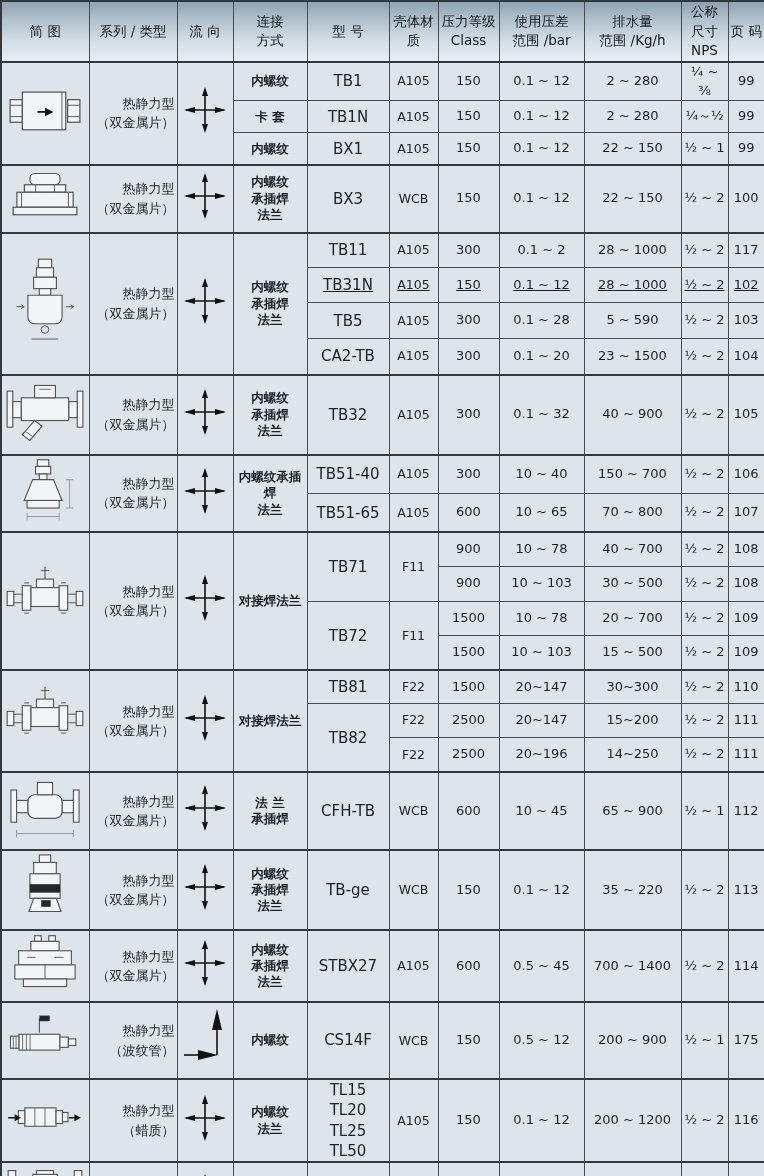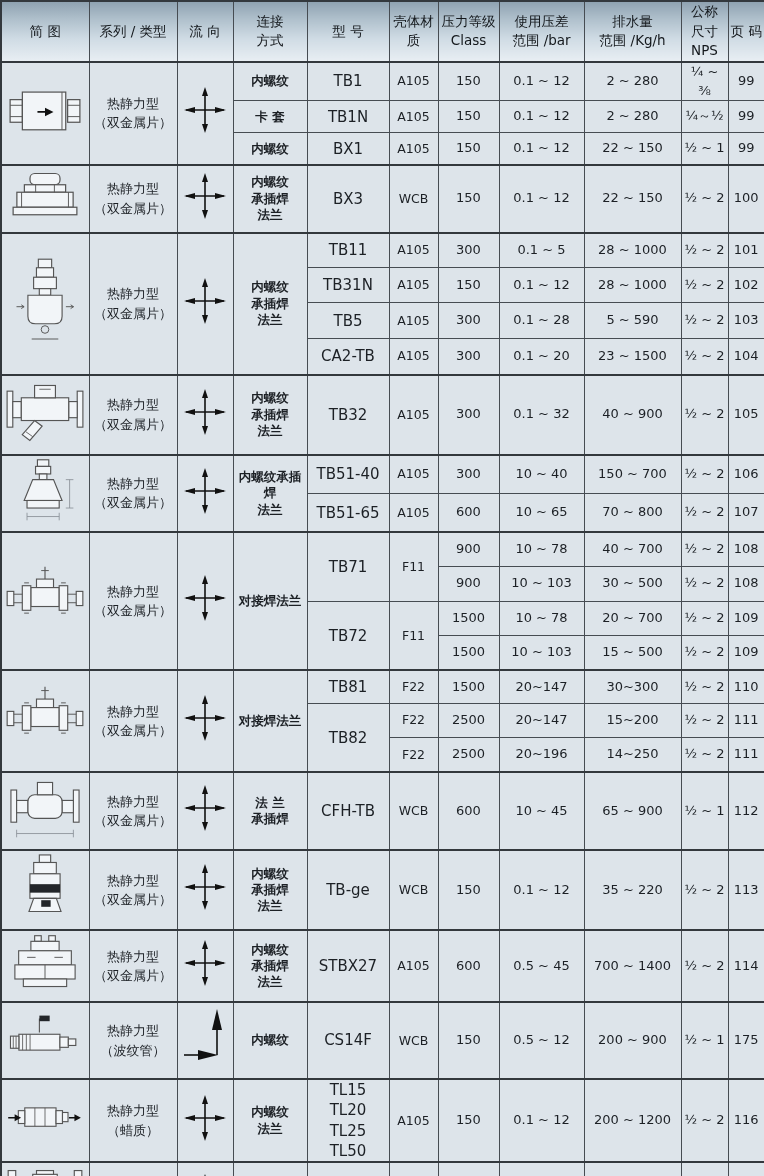--- a/index.html
+++ b/index.html
@@ -34,21 +34,21 @@
     border-bottom:2px solid #33383d;
   }
   td{
     font-size:13px;
     line-height:1.45;
     white-space:pre-line;
     background:#dde4ea;
   }
   tr.group-start td{border-top:2px solid #33383d;}
   td.conn-cell{font-size:12.5px;line-height:1.3;font-weight:bold;}
-  td.series-cell{font-size:13px;line-height:1.5;}
+  td.series-cell{font-size:13px;line-height:1.5;text-align:right;}
   td.material-cell{font-size:12.5px;margin-top:36px;}
   td.model-cell{font-size:15px;line-height:1.35;}
   td.diagram-cell .icon-wrap,
   td.flow-cell .icon-wrap{display:inline-block;line-height:0;}
 </style>
 </head>
 <body>
 
 <div class="page">
   <table class="catalog">
@@ -204,26 +204,26 @@
                 <polygon points="23,48 20,39 26,39" fill="#111"></polygon>
                 <polygon points="2,25 13,22 13,28" fill="#111"></polygon>
                 <polygon points="44,25 33,22 33,28" fill="#111"></polygon>
               </svg></span></td>
           <td rowspan="4" class="conn-cell">内螺纹
 承插焊
 法兰</td>
           <td class="model-cell">TB11</td>
           <td class="material-cell">A105</td>
           <td class="class-cell">300</td>
-          <td class="pressure-cell">0.1 ~ 5</td>
+          <td class="pressure-cell">0.1 ~ 2</td>
           <td class="drainage-cell">28 ~ 1000</td>
           <td class="nps-cell">½ ~ 2</td>
-          <td class="page-cell">101</td>
-        </tr>
-        <tr style="height: 35px;">
+          <td class="page-cell">117</td>
+        </tr>
+        <tr style="height: 35px; text-decoration: underline;">
           <td class="model-cell">TB31N</td>
           <td class="material-cell">A105</td>
           <td class="class-cell">150</td>
           <td class="pressure-cell">0.1 ~ 12</td>
           <td class="drainage-cell">28 ~ 1000</td>
           <td class="nps-cell">½ ~ 2</td>
           <td class="page-cell">102</td>
         </tr>
         <tr style="height: 36px; padding-left: 34px;">
           <td class="model-cell">TB5</td>

